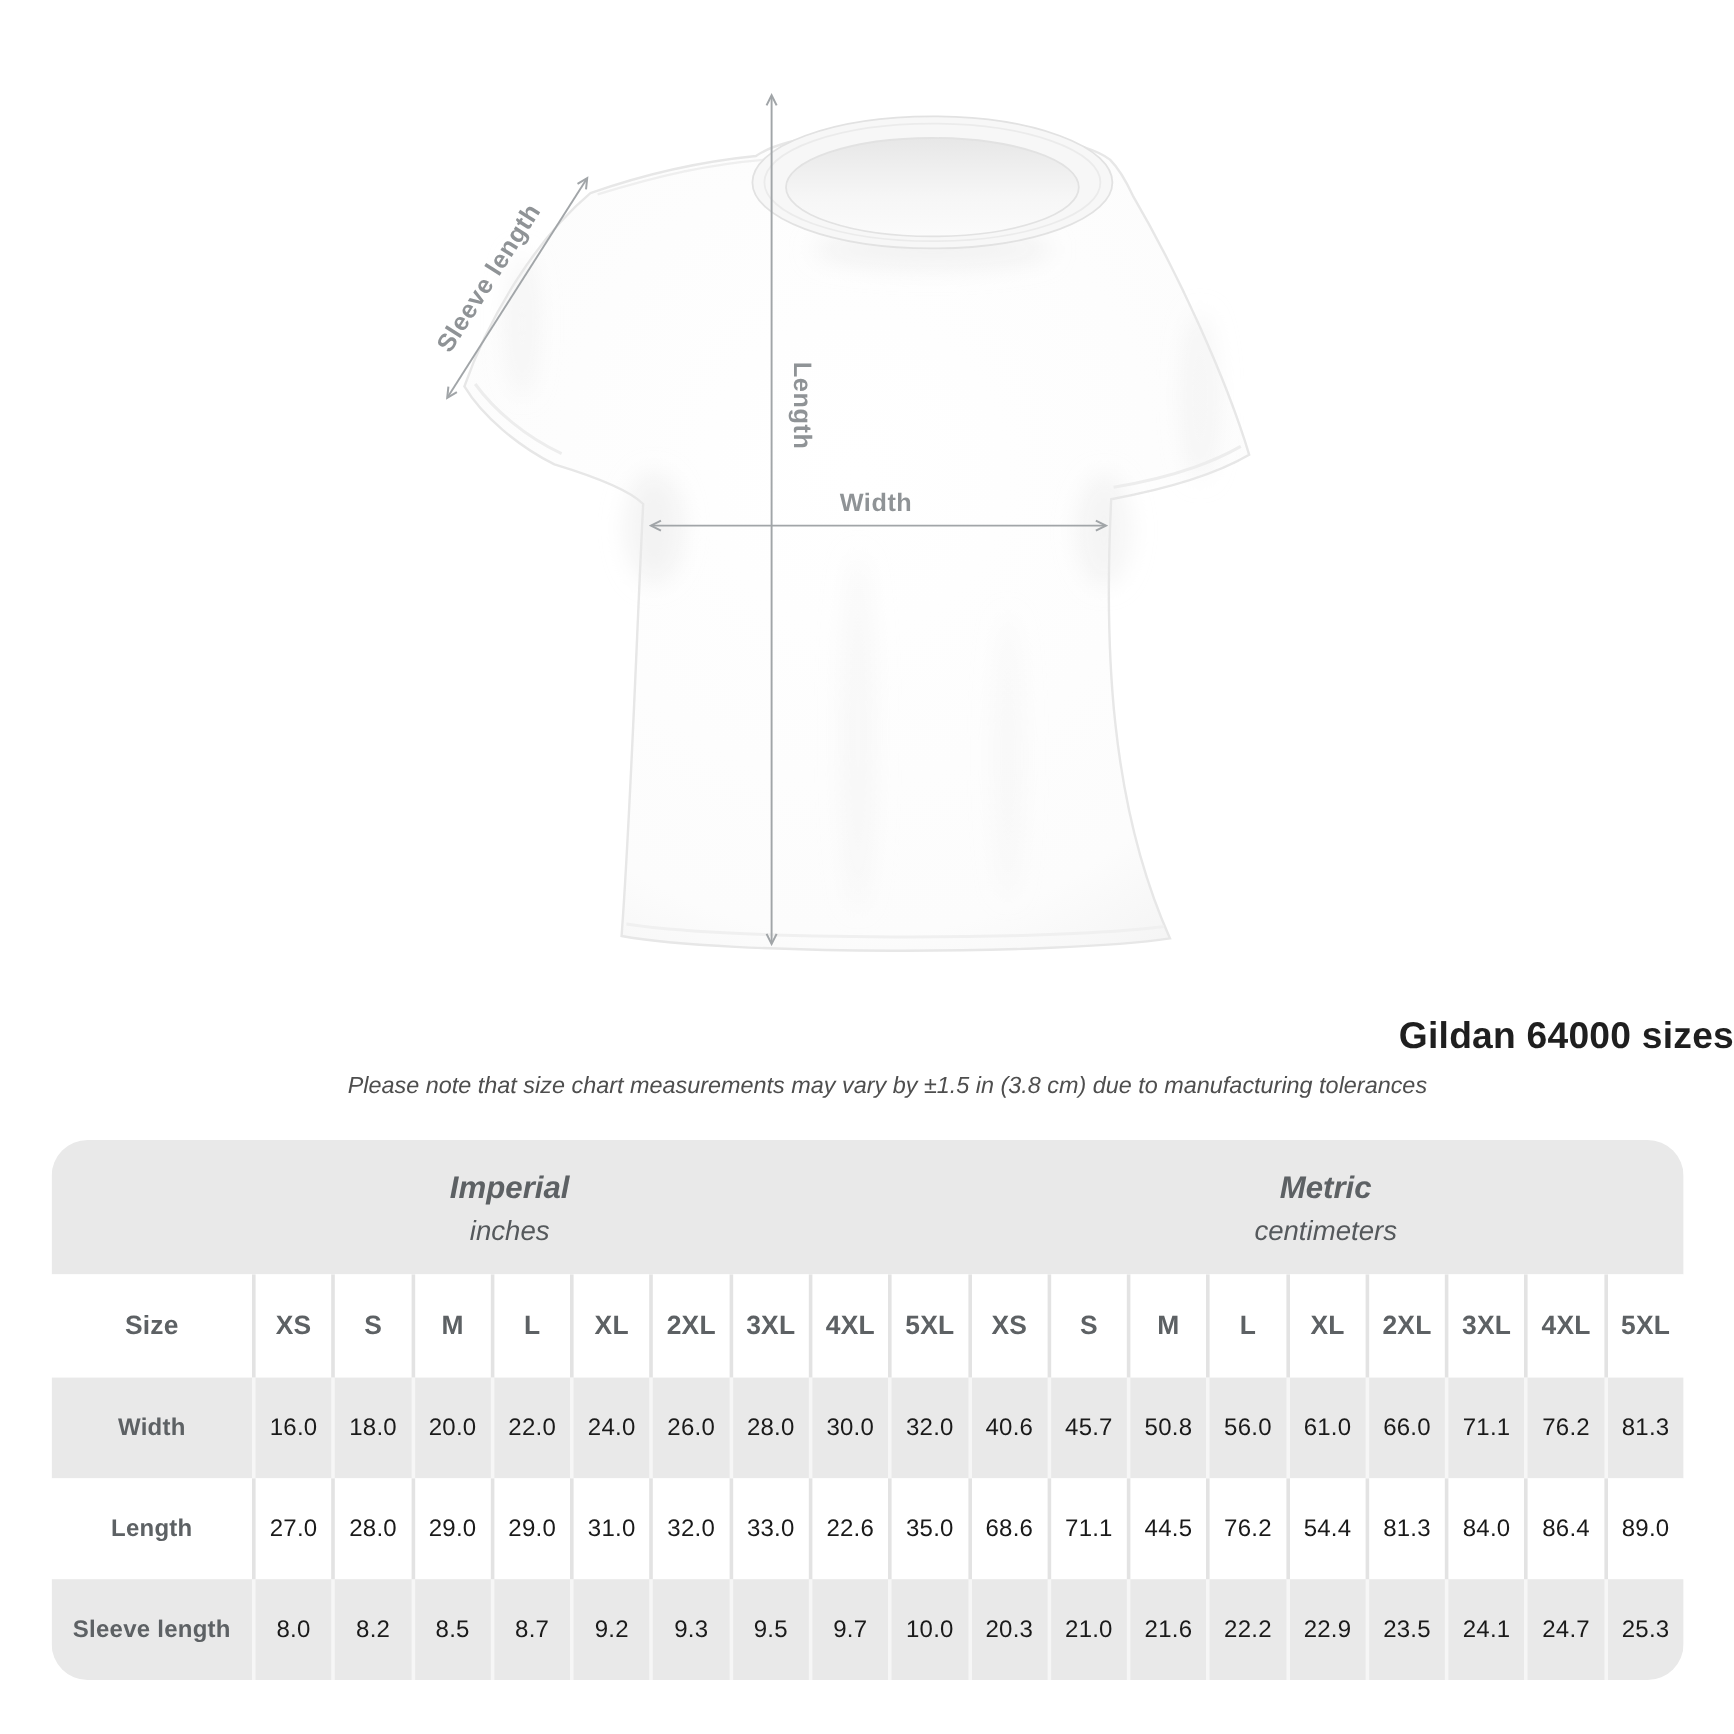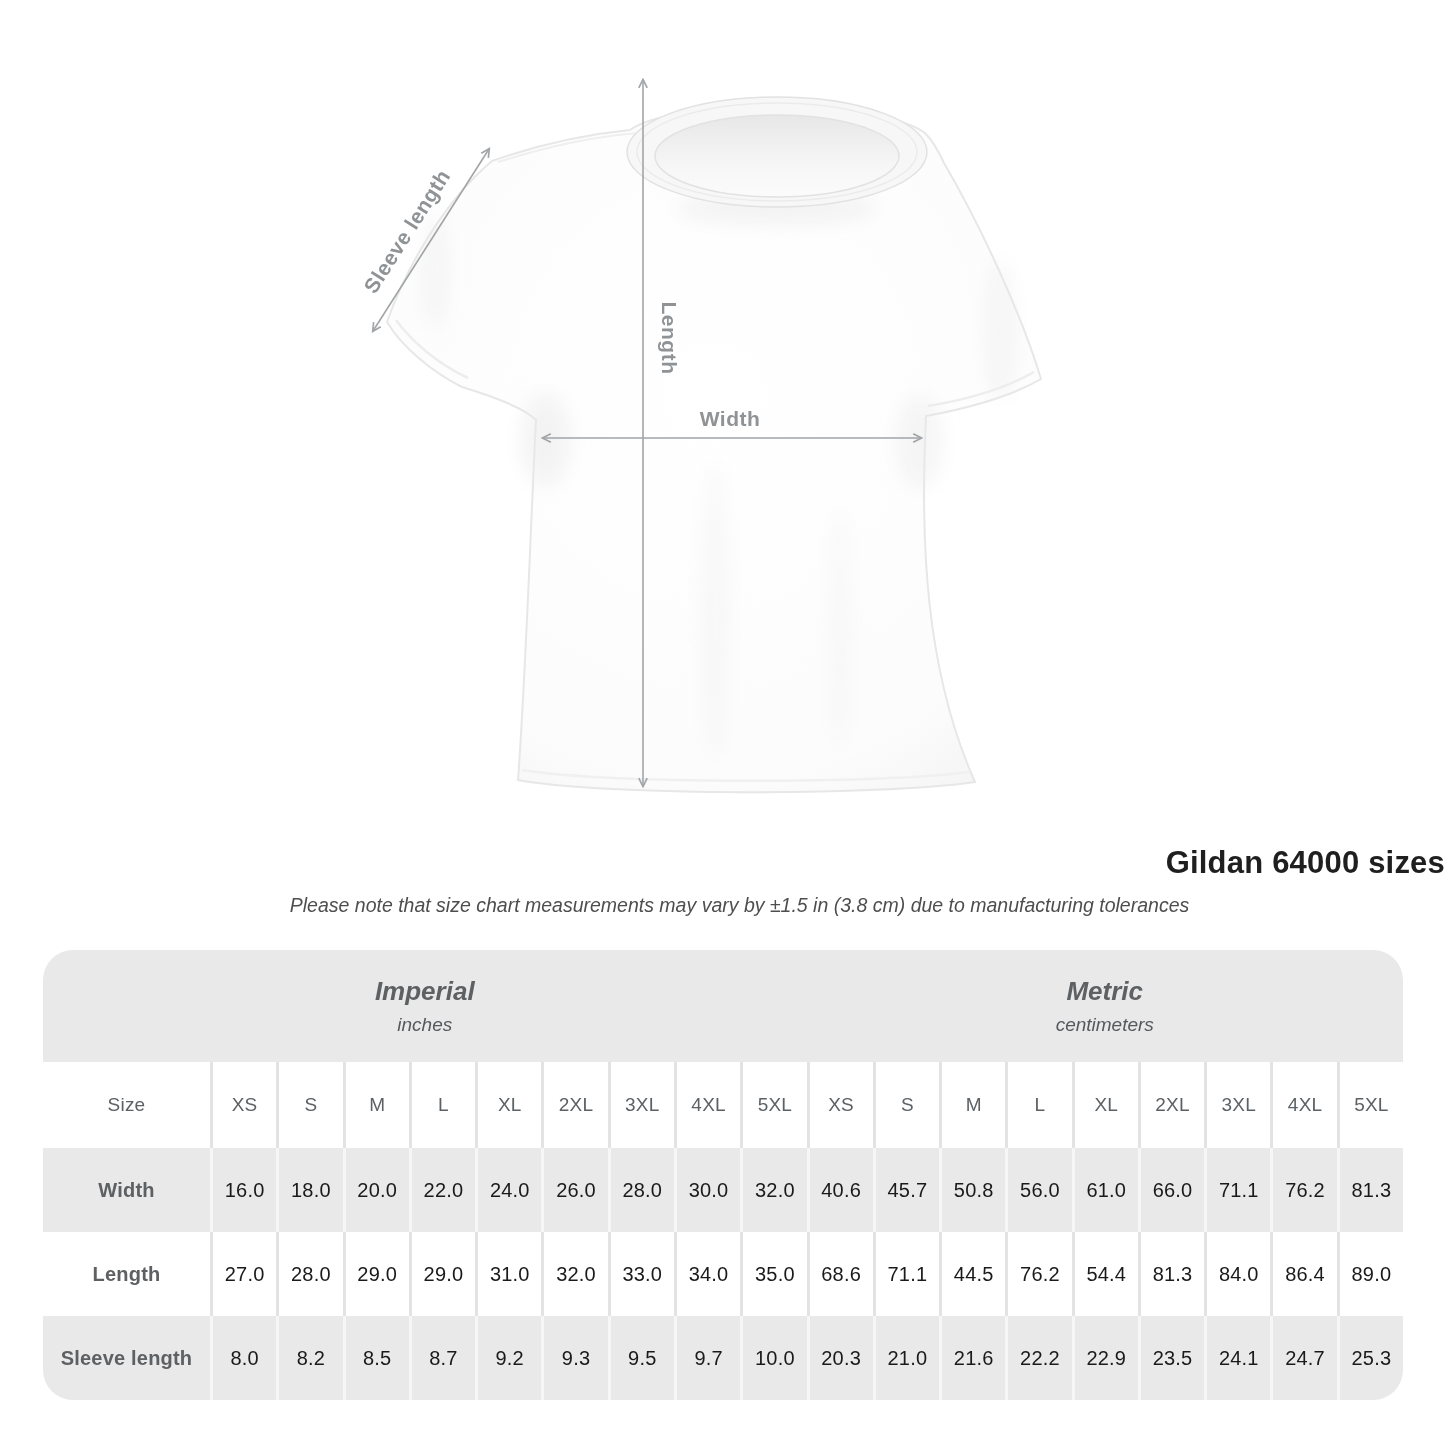--- a/index.html
+++ b/index.html
@@ -35,36 +35,36 @@
   .band {
     display:grid; grid-template-columns:167px repeat(18,1fr);
     background:var(--band-gray,#e9e9e9); height:112px;
   }
   .band-cell {
     display:flex; flex-direction:column; align-items:center; justify-content:center; gap:7px;
   }
   .band-imperial { grid-column:1 / span 10; }
   .band-metric   { grid-column:11 / span 9; }
   .group-name { font-style:italic; font-weight:700; font-size:26px; color:var(--label-gray,#5d6164); }
-  .group-unit { font-style:italic; font-size:19px; color:#55595c; }
+  .group-unit { font-style:italic; font-size:23px; color:#55595c; }
 
   .trow { display:grid; grid-template-columns:167px repeat(18,1fr); height:84px; }
   .row-size  { height:86px; background:#ffffff; --sep:var(--sep-dark,#e3e3e3); }
   .row-white { background:#ffffff; --sep:var(--sep-dark,#e3e3e3); }
   .row-gray  { background:var(--row-gray,#e9e9e9); --sep:var(--sep-light,#f6f6f6); }
 
   .cell {
     display:flex; align-items:center; justify-content:center;
     border-left:3px solid var(--sep);
     font-size:20px; color:var(--data-dark,#1a1a1a); letter-spacing:.2px;
   }
   .cell.label-cell {
     border-left:none; font-weight:700; font-size:20px; color:var(--label-gray,#5d6164);
   }
-  .row-size .cell { font-weight:400; font-size:19px; color:var(--label-gray,#5d6164); }
+  .row-size .cell { font-weight:700; font-size:22px; color:var(--label-gray,#5d6164); }
 </style>
 </head>
 <body>
 
 <div class="shirt-wrap">
   <svg viewBox="0 0 720 760" xmlns="http://www.w3.org/2000/svg">
     <defs>
       <radialGradient id="gradBody" cx="50%" cy="42%" r="72%">
         <stop offset="0%" stop-color="#ffffff"></stop>
         <stop offset="78%" stop-color="#fcfcfc"></stop>
@@ -191,21 +191,21 @@
       </div>
       <div class="trow row-white">
         <div class="cell label-cell">Length</div>
         <div class="cell">27.0</div>
         <div class="cell">28.0</div>
         <div class="cell">29.0</div>
         <div class="cell">29.0</div>
         <div class="cell">31.0</div>
         <div class="cell">32.0</div>
         <div class="cell">33.0</div>
-        <div class="cell">34.0</div>
+        <div class="cell">22.6</div>
         <div class="cell">35.0</div>
         <div class="cell">68.6</div>
         <div class="cell">71.1</div>
         <div class="cell">44.5</div>
         <div class="cell">76.2</div>
         <div class="cell">54.4</div>
         <div class="cell">81.3</div>
         <div class="cell">84.0</div>
         <div class="cell">86.4</div>
         <div class="cell">89.0</div>

